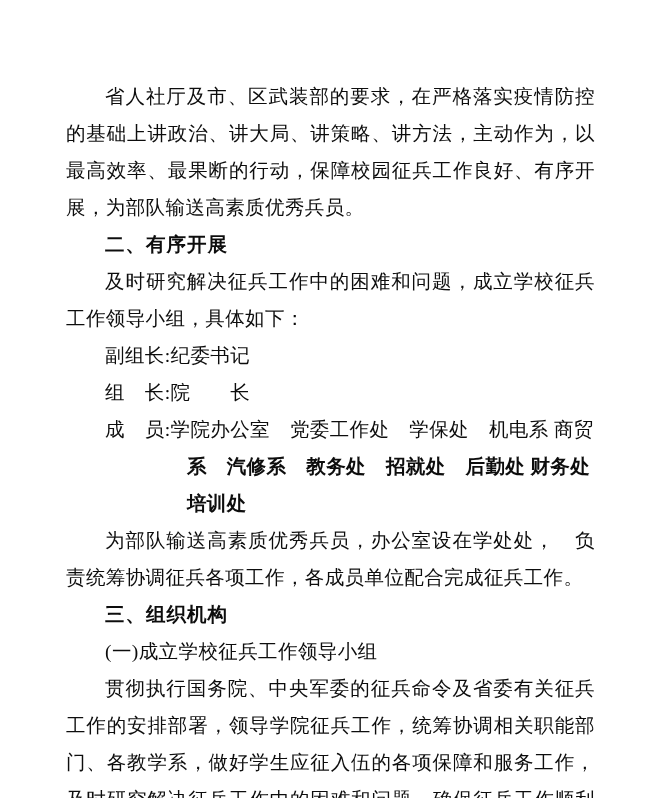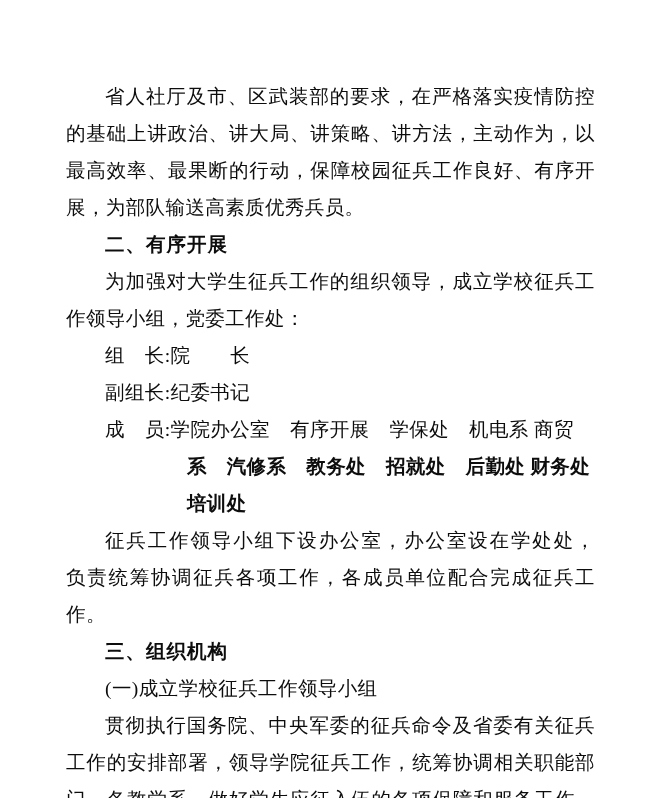--- a/index.html
+++ b/index.html
@@ -54,33 +54,33 @@
 </head>
 <body>
 
 <div class="page">
   <div class="doc-body">
 
     <p class="indent2">省人社厅及市、区武装部的要求，在严格落实疫情防控的基础上讲政治、讲大局、讲策略、讲方法，主动作为，以最高效率、最果断的行动，保障校园征兵工作良好、有序开展，为部队输送高素质优秀兵员。</p>
 
     <p class="heading">二、有序开展</p>
 
-    <p class="indent2">为加强对大学生征兵工作的组织领导，成立学校征兵工作领导小组，党委工作处：</p>
+    <p class="indent2">及时研究解决征兵工作中的困难和问题，成立学校征兵工作领导小组，具体如下：</p>
+
+    <p class="indent2 nowrap-line">副组长:纪委书记</p>
 
     <p class="indent2 nowrap-line">组　长:院　　长</p>
 
-    <p class="indent2 nowrap-line">副组长:纪委书记</p>
-
-    <p class="indent2 nowrap-line">成　员:学院办公室　有序开展　学保处　机电系 商贸</p>
+    <p class="indent2 nowrap-line">成　员:学院办公室　党委工作处　学保处　机电系 商贸</p>
 
     <p class="member-cont nowrap-line">系　汽修系　教务处　招就处　后勤处 财务处</p>
 
     <p class="member-cont nowrap-line">培训处</p>
 
-    <p class="indent2">征兵工作领导小组下设办公室，办公室设在学处处，　负责统筹协调征兵各项工作，各成员单位配合完成征兵工作。</p>
+    <p class="indent2">为部队输送高素质优秀兵员，办公室设在学处处，　负责统筹协调征兵各项工作，各成员单位配合完成征兵工作。</p>
 
     <p class="heading">三、组织机构</p>
 
     <p class="sub-heading">(一)成立学校征兵工作领导小组</p>
 
     <p class="indent2">贯彻执行国务院、中央军委的征兵命令及省委有关征兵工作的安排部署，领导学院征兵工作，统筹协调相关职能部门、各教学系，做好学生应征入伍的各项保障和服务工作，及时研究解决征兵工作中的困难和问题，确保征兵工作顺利推进;开展督促检查、总结表彰及奖惩问责等工作。</p>
 
   </div>
 </div>
 

